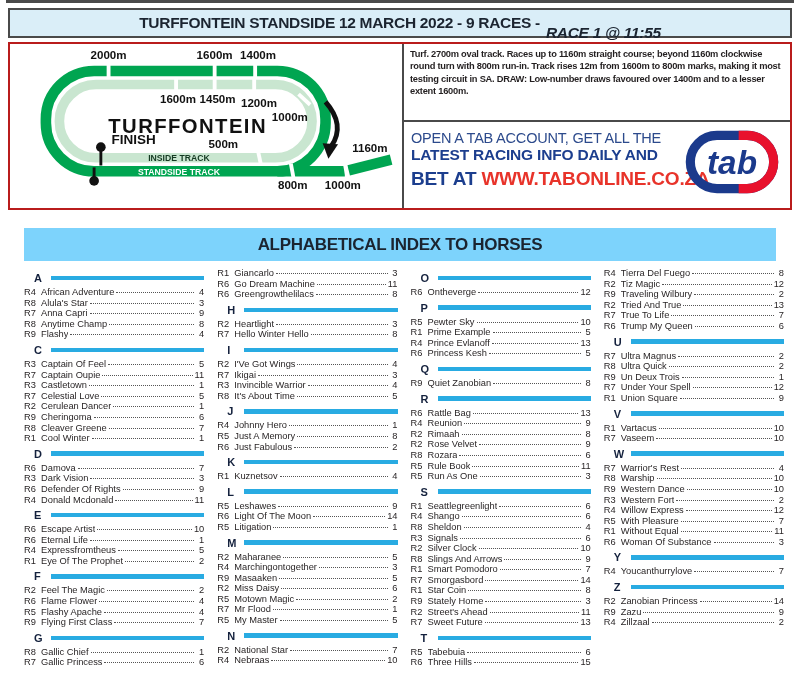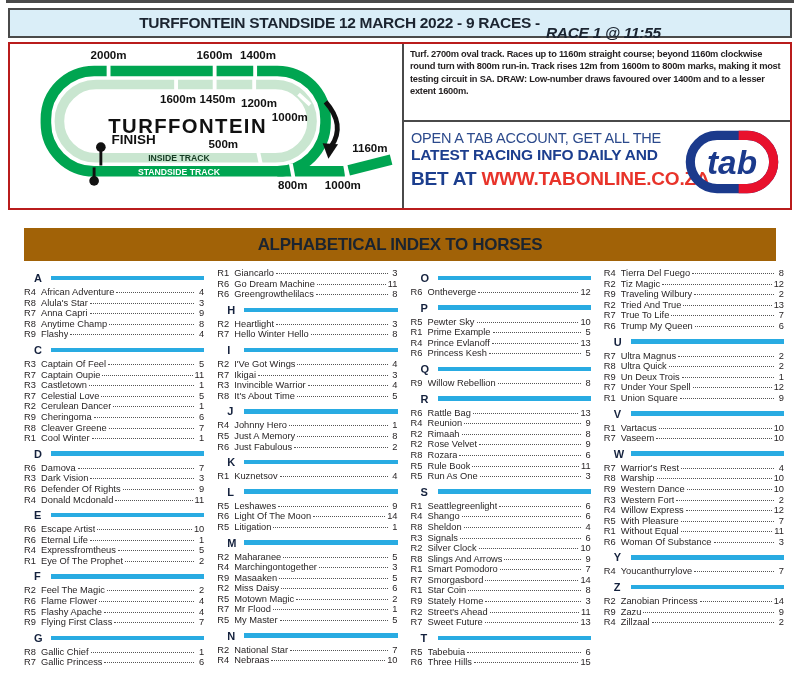--- a/index.html
+++ b/index.html
@@ -22,21 +22,21 @@
     letter-spacing:-0.25px; border-bottom:2px solid #4a4a4a; height:78px; box-sizing:border-box;
   }
   .ad { flex:1; position:relative; padding:8px 0 0 7px; }
   .ad-line1 { color:#2C4A8C; font-size:14.5px; letter-spacing:-0.2px; }
   .ad-line2 { color:var(--ad_blue,#1C3E8E); font-weight:bold; font-size:15.5px; margin-bottom:4px; letter-spacing:-0.2px; }
   .ad-line3 { font-weight:bold; font-size:19px; color:var(--ad_blue,#1C3E8E); letter-spacing:-0.2px; }
   .ad-url { color:var(--ad_red,#E8332A); }
   .tab-logo { position:absolute; right:8px; top:5px; width:100px; height:70px; }
 
   .index-bar {
-    margin:18px 24px 0; background:#a16207; height:33px;
+    margin:18px 24px 0; background:#7dd3fc; height:33px;
     display:flex; align-items:center; justify-content:center;
     font-weight:bold; font-size:17px; color:#1B2430; letter-spacing:-0.3px;
   }
   .index-grid {
     display:grid; grid-template-columns:repeat(4,1fr); column-gap:13px;
     padding:7px 16px 0 24px;
   }
   .idx-col { min-width:0; }
   .letter-row { display:flex; align-items:center; margin:4px 0 3px; padding-left:10px; }
   .letter { font-weight:bold; font-size:11px; width:17px; flex:none; color:#14213D; }
@@ -542,21 +542,21 @@
         <span class="name">Princess Kesh</span>
         <span class="dots"></span>
         <span class="page">5</span>
       </div>
       <div class="letter-row">
         <span class="letter">Q</span>
         <span class="letter-bar"></span>
       </div>
       <div class="entry">
         <span class="race">R9</span>
-        <span class="name">Willow Rebellion</span>
+        <span class="name">Quiet Zanobian</span>
         <span class="dots"></span>
         <span class="page">8</span>
       </div>
       <div class="letter-row">
         <span class="letter">R</span>
         <span class="letter-bar"></span>
       </div>
       <div class="entry">
         <span class="race">R6</span>
         <span class="name">Rattle Bag</span>

